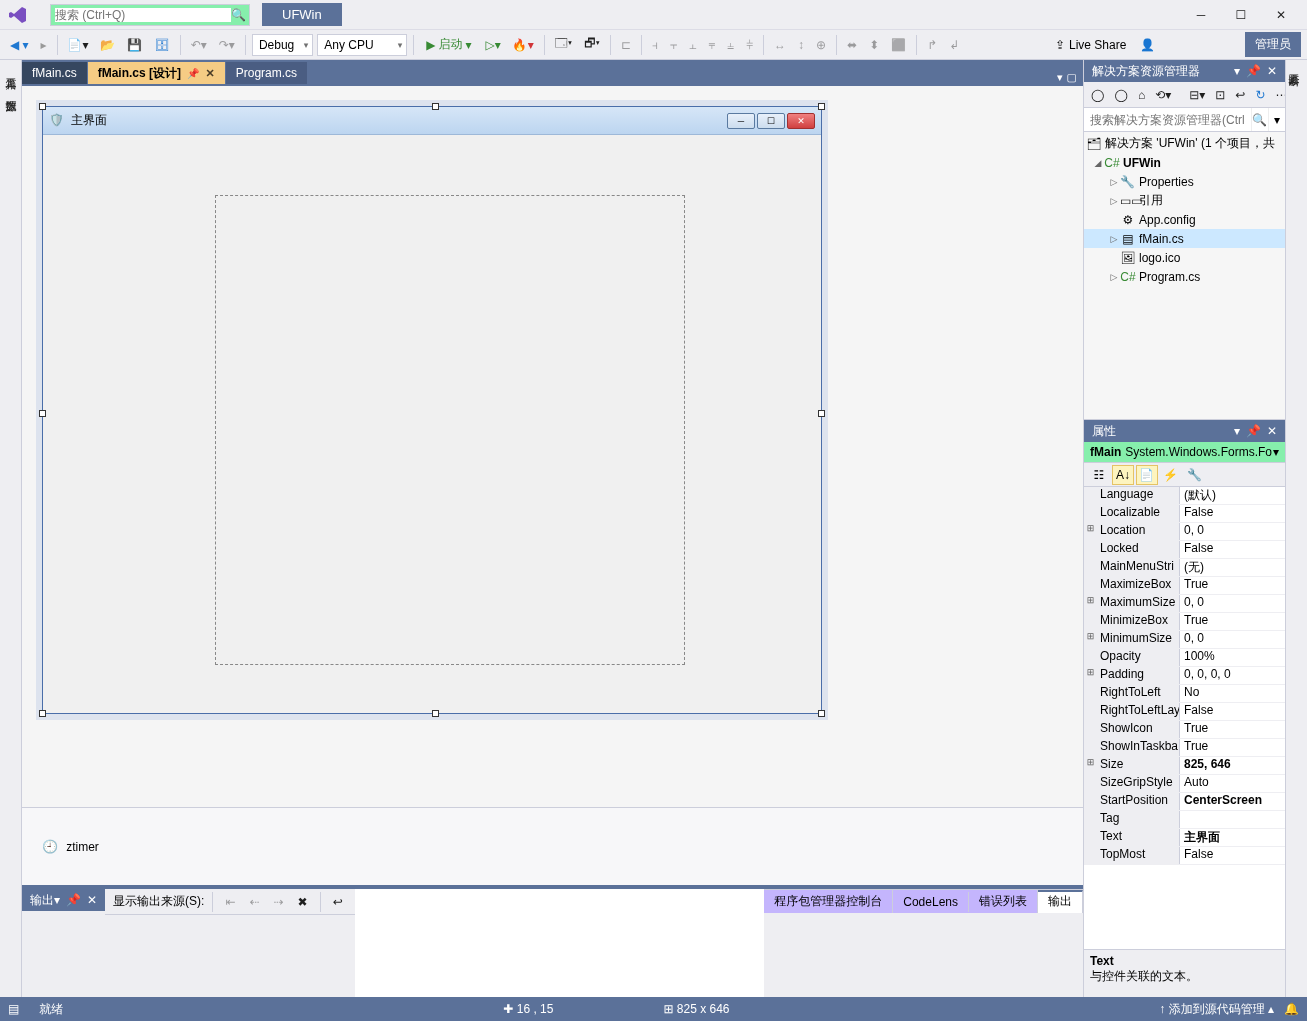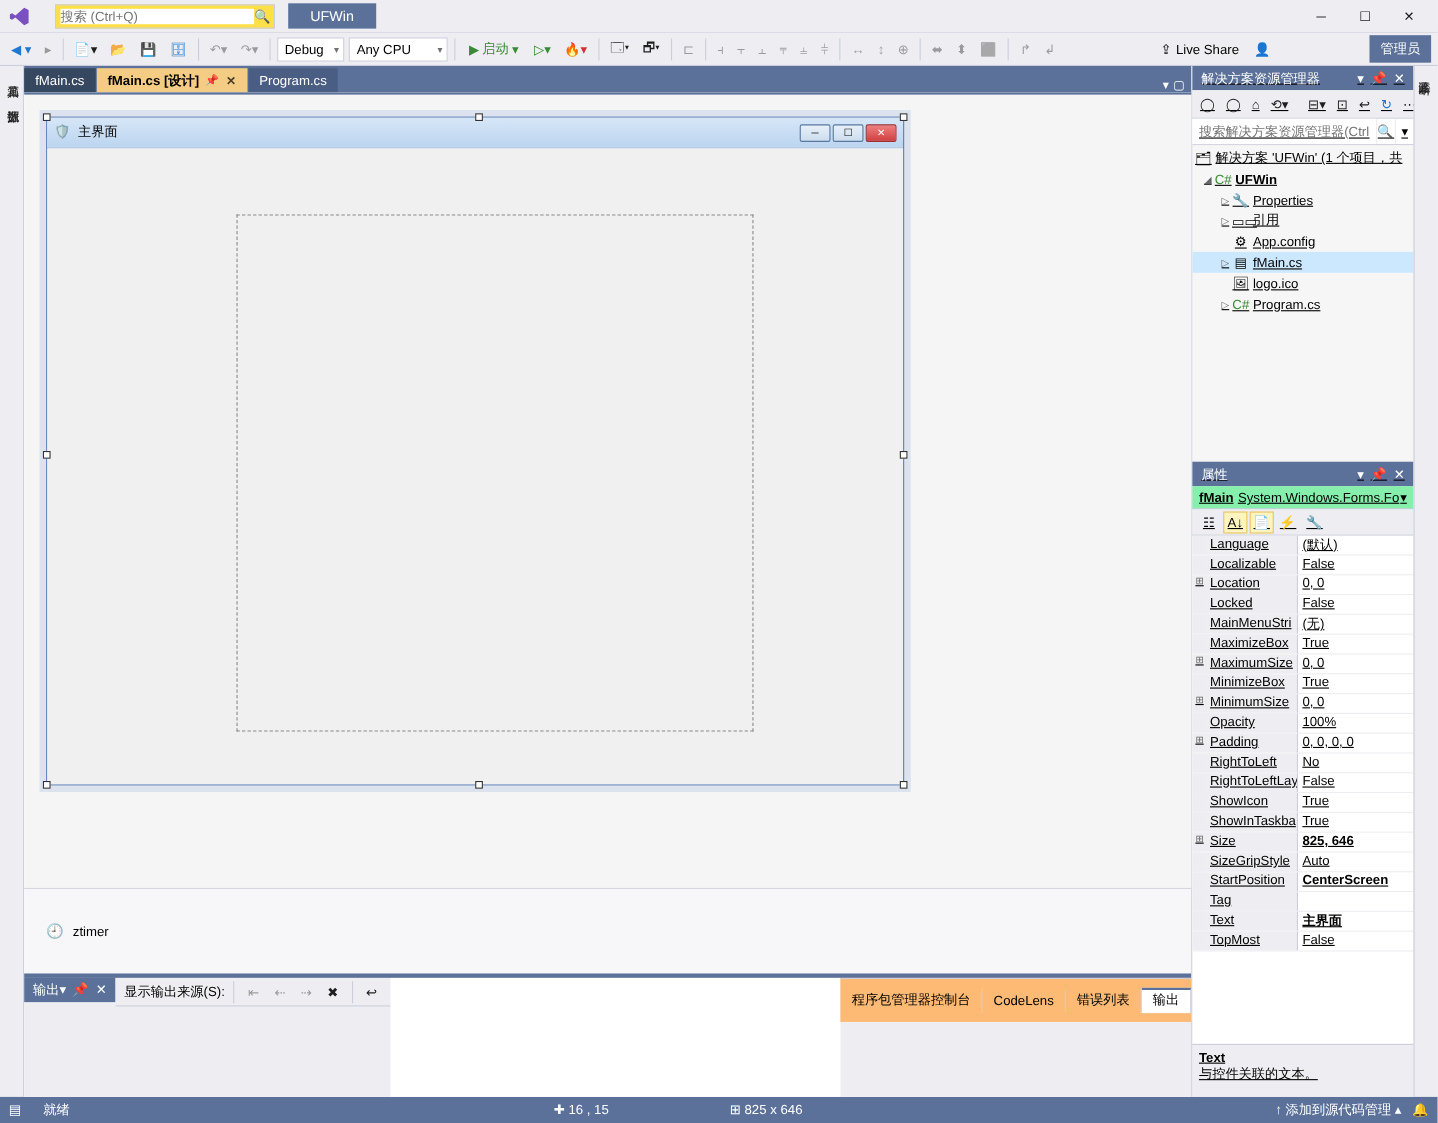--- a/index.html
+++ b/index.html
@@ -3,21 +3,21 @@
 <meta charset="utf-8">
 <style>
 * { margin: 0; padding: 0; box-sizing: border-box; font-family: "Microsoft YaHei", "Segoe UI", sans-serif; font-size: 12px; }
 body { background: #eeeef2; overflow: hidden; width: 1307px; height: 1021px; }
 
 
 .titlebar { height: 30px; background: #eeeef2; display: flex; align-items: center; padding: 0 6px; border-bottom: 1px solid #dcdce6; }
 .logo-vs { width: 24px; height: 24px; margin-right: 8px; display: flex; align-items: center; justify-content: center; }
 .menu { display: flex; gap: 2px; }
 .menu-item { padding: 4px 7px; cursor: pointer; }
-.search-box { margin-left: 12px; flex: 0 0 200px; height: 22px; border: 1px solid #cccedb; background: #fde047; display: flex; align-items: center; padding: 0 4px; }
+.search-box { margin-left: 12px; flex: 0 0 200px; height: 22px; border: 1px solid #cccedb; background: #86efac; display: flex; align-items: center; padding: 0 4px; }
 .search-box input { border: none; outline: none; flex: 1; font-size: 12px; }
 .search-box .mag { width: 14px; color: #5e5e66; }
 .title-project { background: #5b7199; color: #fff; padding: 4px 20px; margin-left: 12px; font-size: 13px; }
 .win-controls { margin-left: auto; display: flex; }
 .win-btn { width: 40px; height: 26px; display: flex; align-items: center; justify-content: center; color: #1e1e1e; }
 
 
 .toolbar { height: 30px; background: #eeeef2; display: flex; align-items: center; padding: 0 6px; gap: 4px; border-bottom: 1px solid #cccedb; }
 .tb-btn { padding: 2px 4px; display: flex; align-items: center; gap: 2px; color: #1e1e1e; cursor: pointer; min-height: 22px; }
 .tb-btn.disabled { opacity: 0.4; cursor: default; }
@@ -61,29 +61,29 @@
 .component-tray { height: 78px; background: #f7f7f9; border-top: 1px solid #cccedb; padding: 18px 20px; display: flex; align-items: center; gap: 8px; }
 .component-tray .comp-ico { font-size: 13px; }
 
 
 .bottom-panel { border-top: 4px solid #5b7199; background: #eeeef2; display: flex; }
 .panel-header { height: 22px; background: #5b7199; color: #fff; display: flex; align-items: center; padding: 0 8px; font-size: 12px; }
 .panel-header .ph-tools { margin-left: auto; display: flex; gap: 6px; font-size: 10px; }
 .output-toolbar { height: 26px; display: flex; align-items: center; padding: 0 8px; gap: 6px; background: #eeeef2; border-bottom: 1px solid #cccedb; }
 .output-toolbar select { height: 20px; border: 1px solid #cccedb; width: 270px; font-size: 12px; }
 .output-body { flex: 1; background: #fff; }
-.bottom-tabs { height: 40px; background: #fdba74; display: flex; align-items: center; border-top: 1px solid #cccedb; }
+.bottom-tabs { height: 24px; background: #c4b5fd; display: flex; align-items: center; border-top: 1px solid #cccedb; }
 .bottom-tab { padding: 3px 10px; font-size: 12px; cursor: pointer; border-right: 1px solid #cccedb; }
 .bottom-tab.active { background: #fff; border-top: 2px solid #5b7199; padding-top: 1px; }
 
 
 .right-rail { width: 22px; background: #eeeef2; border-left: 1px solid #cccedb; }
 
 
-.right-col { width: 202px; display: flex; flex-direction: column; background: #eeeef2; border-left: 1px solid #cccedb; text-decoration: underline; }
+.right-col { width: 202px; display: flex; flex-direction: column; background: #eeeef2; border-left: 1px solid #cccedb; }
 
 .sln-explorer { flex: 0 0 360px; display: flex; flex-direction: column; border-bottom: 1px solid #cccedb; }
 .sln-header { height: 22px; background: #5b7199; color: #fff; display: flex; align-items: center; padding: 0 8px; font-size: 12px; }
 .sln-header .ph-tools { margin-left: auto; display: flex; gap: 6px; font-size: 10px; }
 .sln-toolbar { height: 26px; display: flex; align-items: center; padding: 0 4px; gap: 4px; border-bottom: 1px solid #cccedb; background: #eeeef2; }
 .sln-toolbar .tbtn { padding: 2px 3px; cursor: pointer; font-size: 12px; color: #1e1e1e; }
 .sln-search { height: 24px; display: flex; border-bottom: 1px solid #cccedb; background: #fff; }
 .sln-search input { flex: 1; border: none; outline: none; padding: 0 6px; font-size: 12px; }
 .sln-search .sbtn { width: 20px; display: flex; align-items: center; justify-content: center; border-left: 1px solid #eee; }
 .tree { flex: 1; background: #f6f6f6; overflow: auto; padding: 2px 0; }

